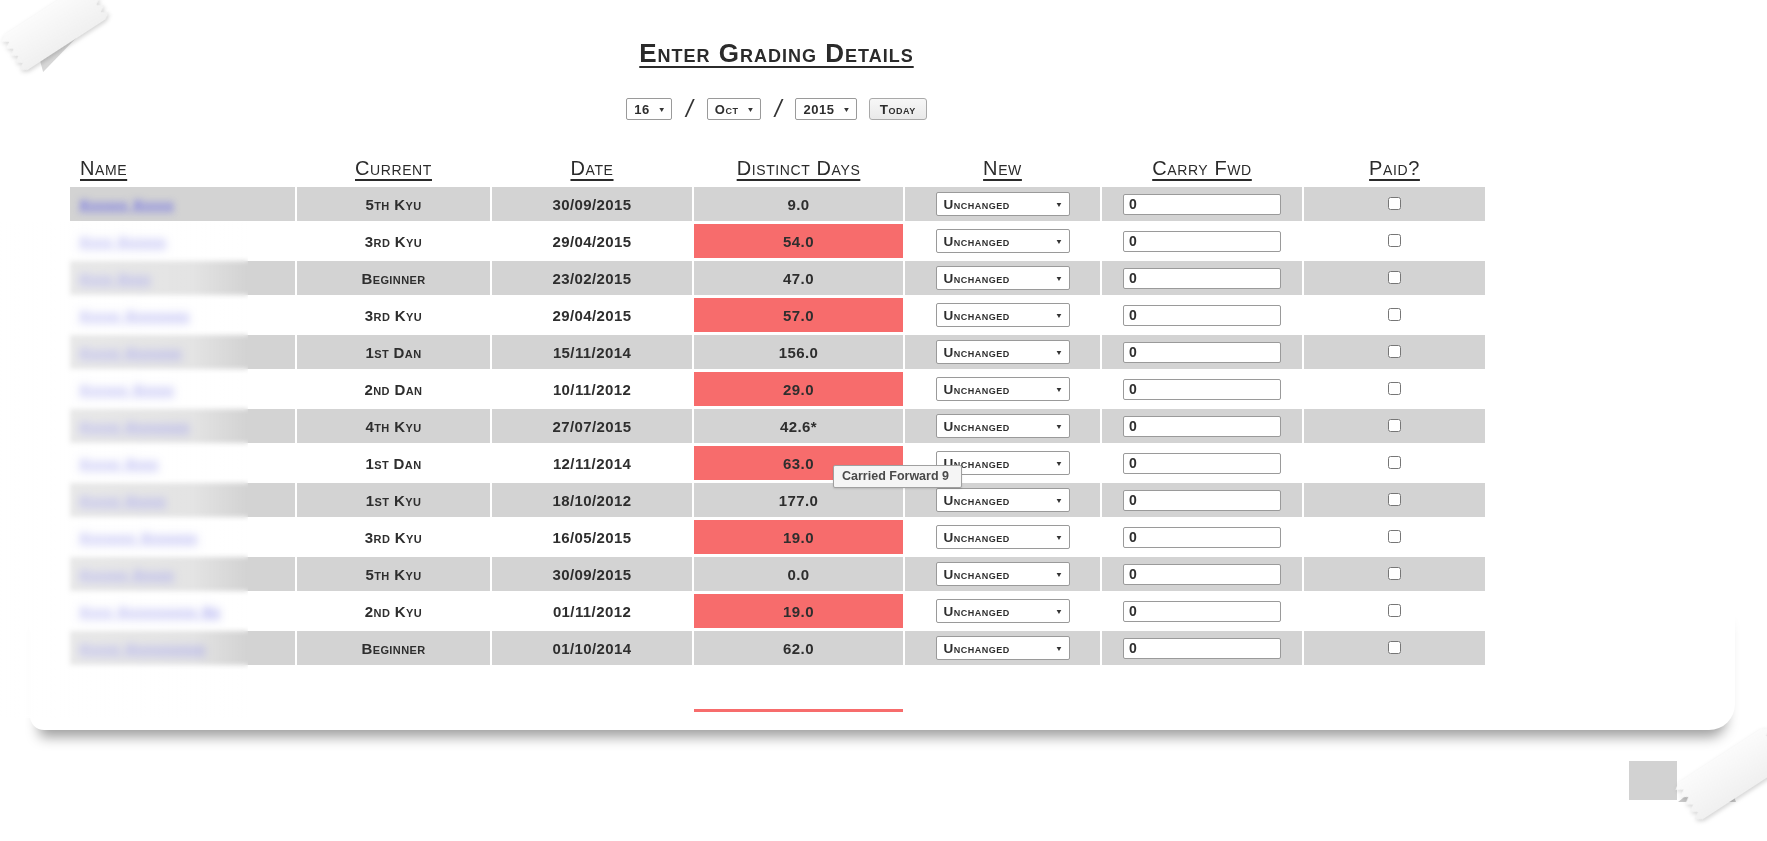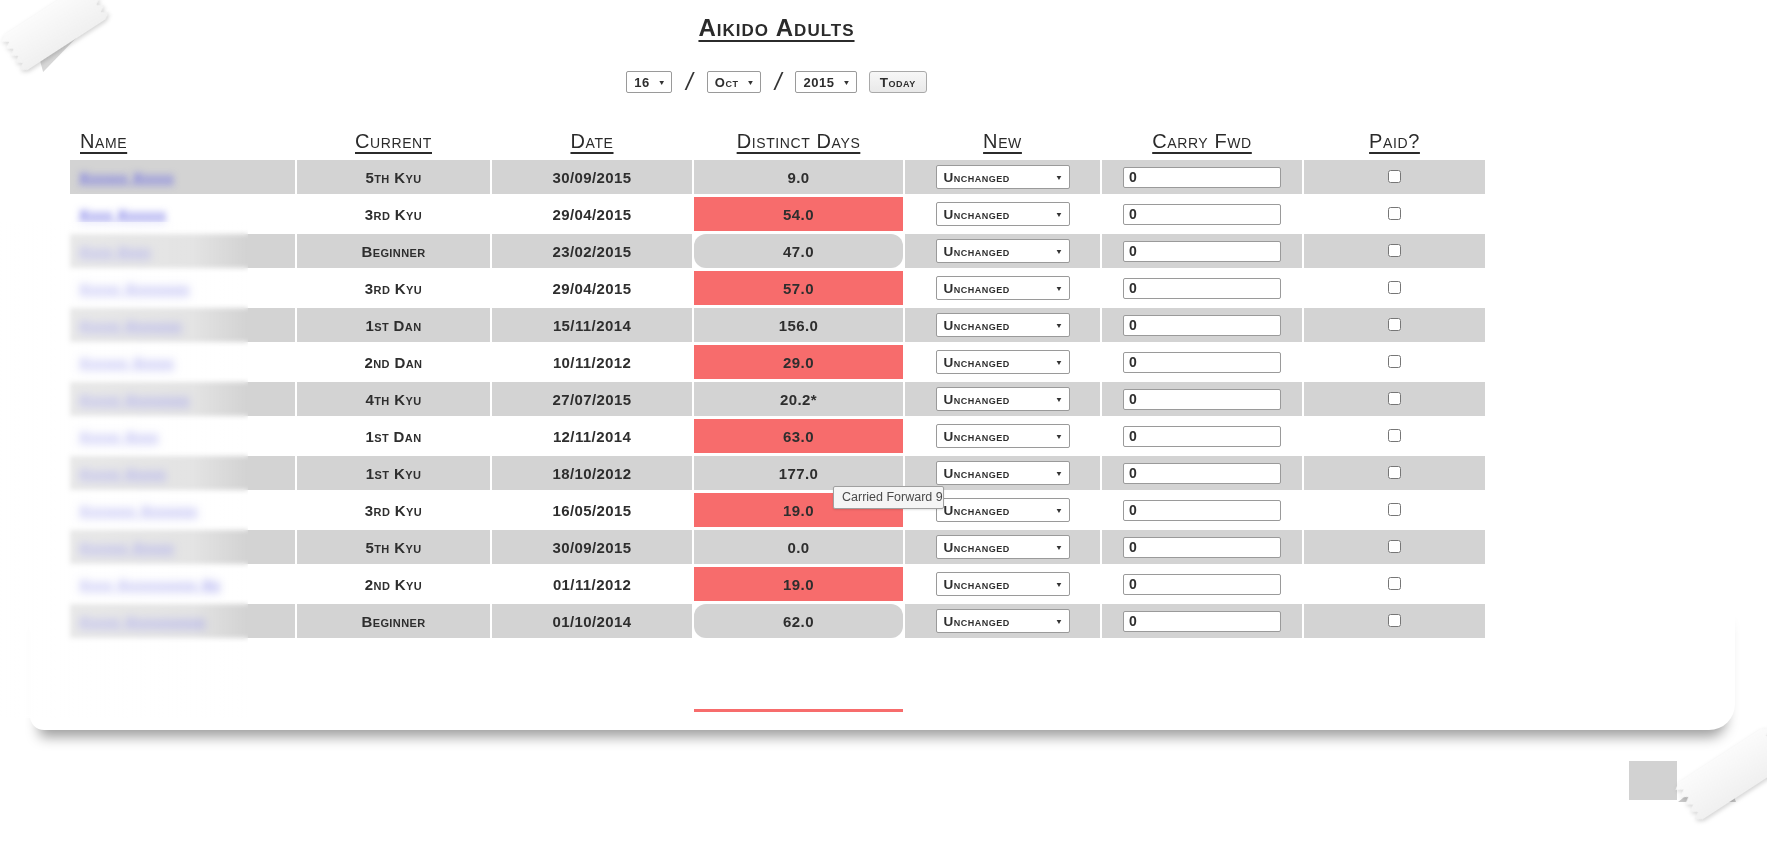--- a/index.html
+++ b/index.html
@@ -64,21 +64,21 @@
     letter-spacing: 0.6px; padding-bottom: 4px; text-align: center; height: 28px;
   }
   th.c-name-h { text-align: left; padding-left: 10px; }
   td {
     height: 34px; font-variant: small-caps; font-weight: 700; font-size: 15px;
     letter-spacing: 0.4px; color: #2e2e2e; text-align: center; vertical-align: middle;
   }
   td.c-name { text-align: left; padding-left: 9px; }
   tbody tr:nth-child(odd) td { background: var(--row_gray); }
   td.bg-red { background: var(--red); }
-  td.bg-green { background: var(--green); border-radius: 12px; }
+  td.bg-green { background: var(--green); }
   .member-link { color: var(--link_blue); text-decoration: underline; filter: blur(3.5px); cursor: pointer; }
   .sel-new { width: 134px; height: 24px; margin: 0 auto; font-size: 13.5px; }
   .carry-input {
     width: 158px; height: 21px; border: 1px solid #9a9a9a; border-radius: 2px; background: #fff;
     font-family: inherit; font-variant: small-caps; font-weight: 700; font-size: 14px;
     color: #2e2e2e; padding: 0 5px;
   }
   .paid-checkbox { width: 13px; height: 13px; accent-color: #bbb; }
 
   
@@ -86,42 +86,42 @@
 
   
   .name-blur-overlay {
     position: absolute; left: 0; top: 222px; width: 248px; height: 496px; z-index: 10; pointer-events: none;
     background: linear-gradient(to right, rgba(255,255,255,0.55) 0%, rgba(255,255,255,0.38) 78%, rgba(255,255,255,0) 100%);
     backdrop-filter: blur(2.5px); -webkit-backdrop-filter: blur(2.5px);
   }
 
   
   .tooltip {
-    position: absolute; left: 833px; top: 486px; z-index: 50;
+    position: absolute; left: 833px; top: 465px; z-index: 50;
     background: #f5f5f5; border: 1px solid #a0a0a0; border-radius: 2px;
-    font-size: 12.5px; font-weight: 400; color: #4a4a4a; padding: 3px 0 4px 8px;
+    font-size: 12.5px; font-weight: 700; color: #4a4a4a; padding: 3px 12px 4px 8px;
     box-shadow: 0 1px 2px rgba(0,0,0,0.12); white-space: nowrap;
   }
 </style>
 </head>
 <body>
 
 <div class="paper-shadow"></div>
 <div class="fold fold-tl"></div>
 <div class="tape-wrap tape-tl">
     <div class="tape"></div>
   </div>
 <div class="corner-square"></div>
 <div class="fold fold-br"></div>
 <div class="tape-wrap tape-br">
     <div class="tape"></div>
   </div>
 
 <div class="content">
-  <h2 class="page-subtitle">Aikido Adults</h2>
+  <h1 class="page-title">Enter Grading Details</h1>
 
   <div class="datebar">
     <div class="selectbox">
       <span>16</span>
       <span class="sel-arrow">▼</span>
     </div>
     <span class="date-slash">/</span>
     <div class="selectbox">
       <span>Oct</span>
       <span class="sel-arrow">▼</span>
@@ -281,21 +281,21 @@
       <input type="checkbox" class="paid-checkbox" style="">
     </td>
   </tr>
 
   <tr>
     <td class="c-name">
       <a class="member-link">Xxxxx Xxxxxxxx</a>
     </td>
     <td>4th Kyu</td>
     <td>27/07/2015</td>
-    <td class="c-days bg-red">20.2*</td>
+    <td class="c-days bg-red">42.6*</td>
     <td>
       <div class="selectbox sel-new">
         <span>Unchanged</span>
         <span class="sel-arrow">▼</span>
       </div>
     </td>
     <td>
       <input type="text" class="carry-input" value="0" style="">
     </td>
     <td>

